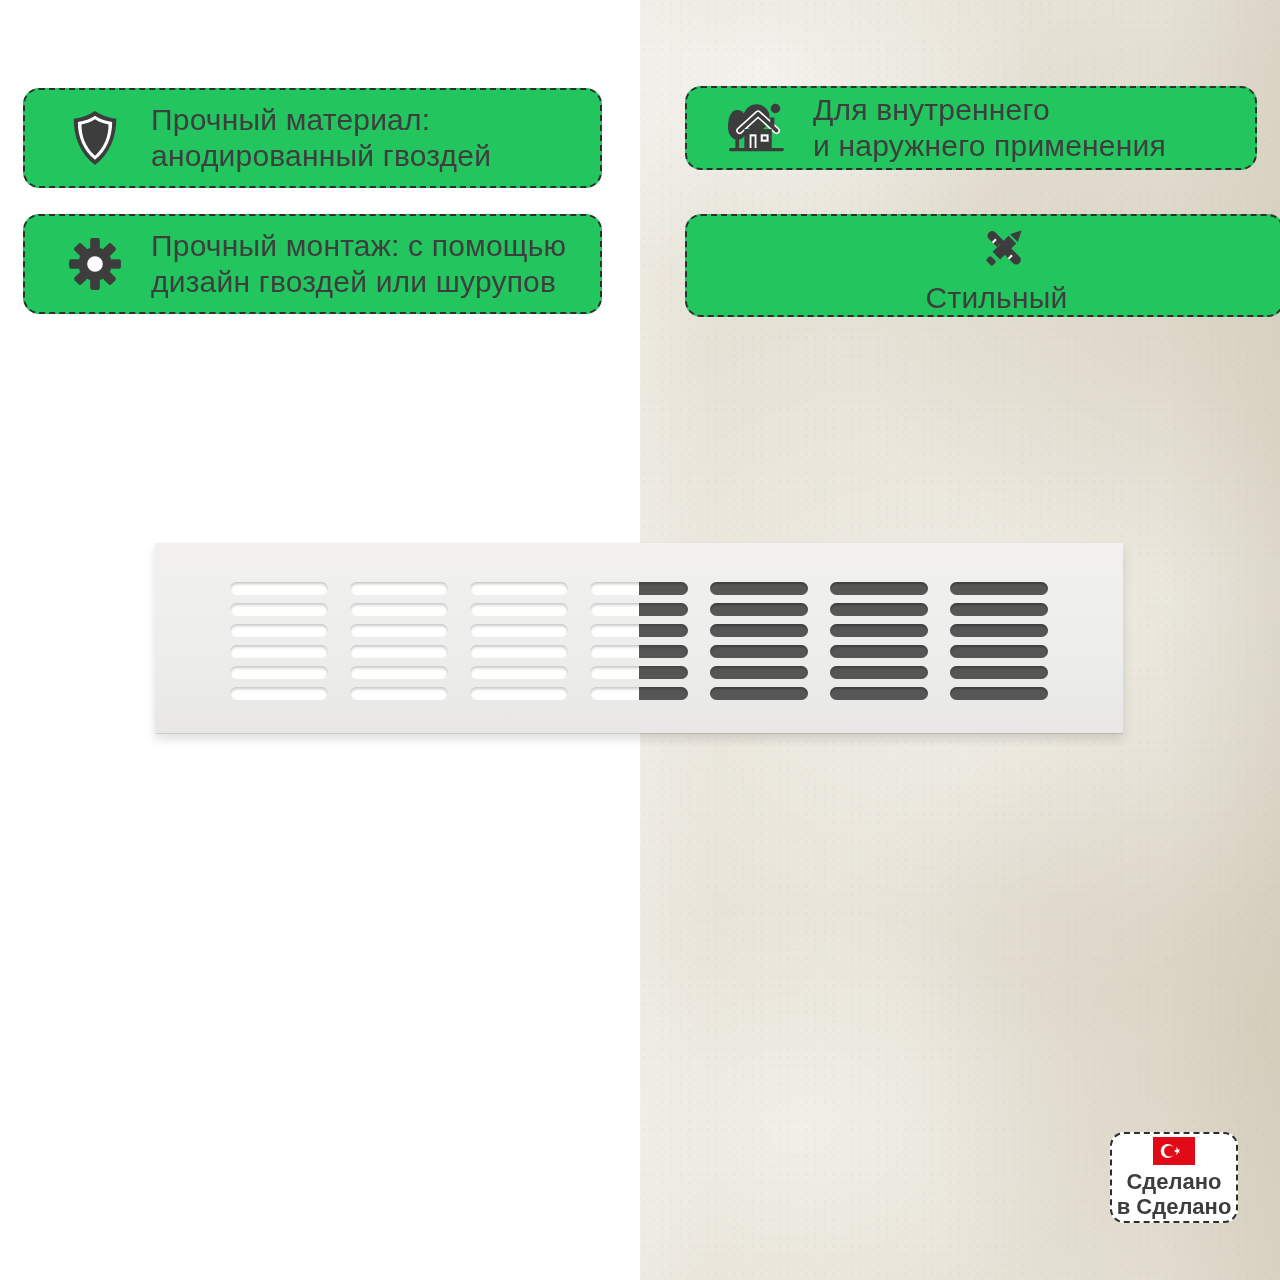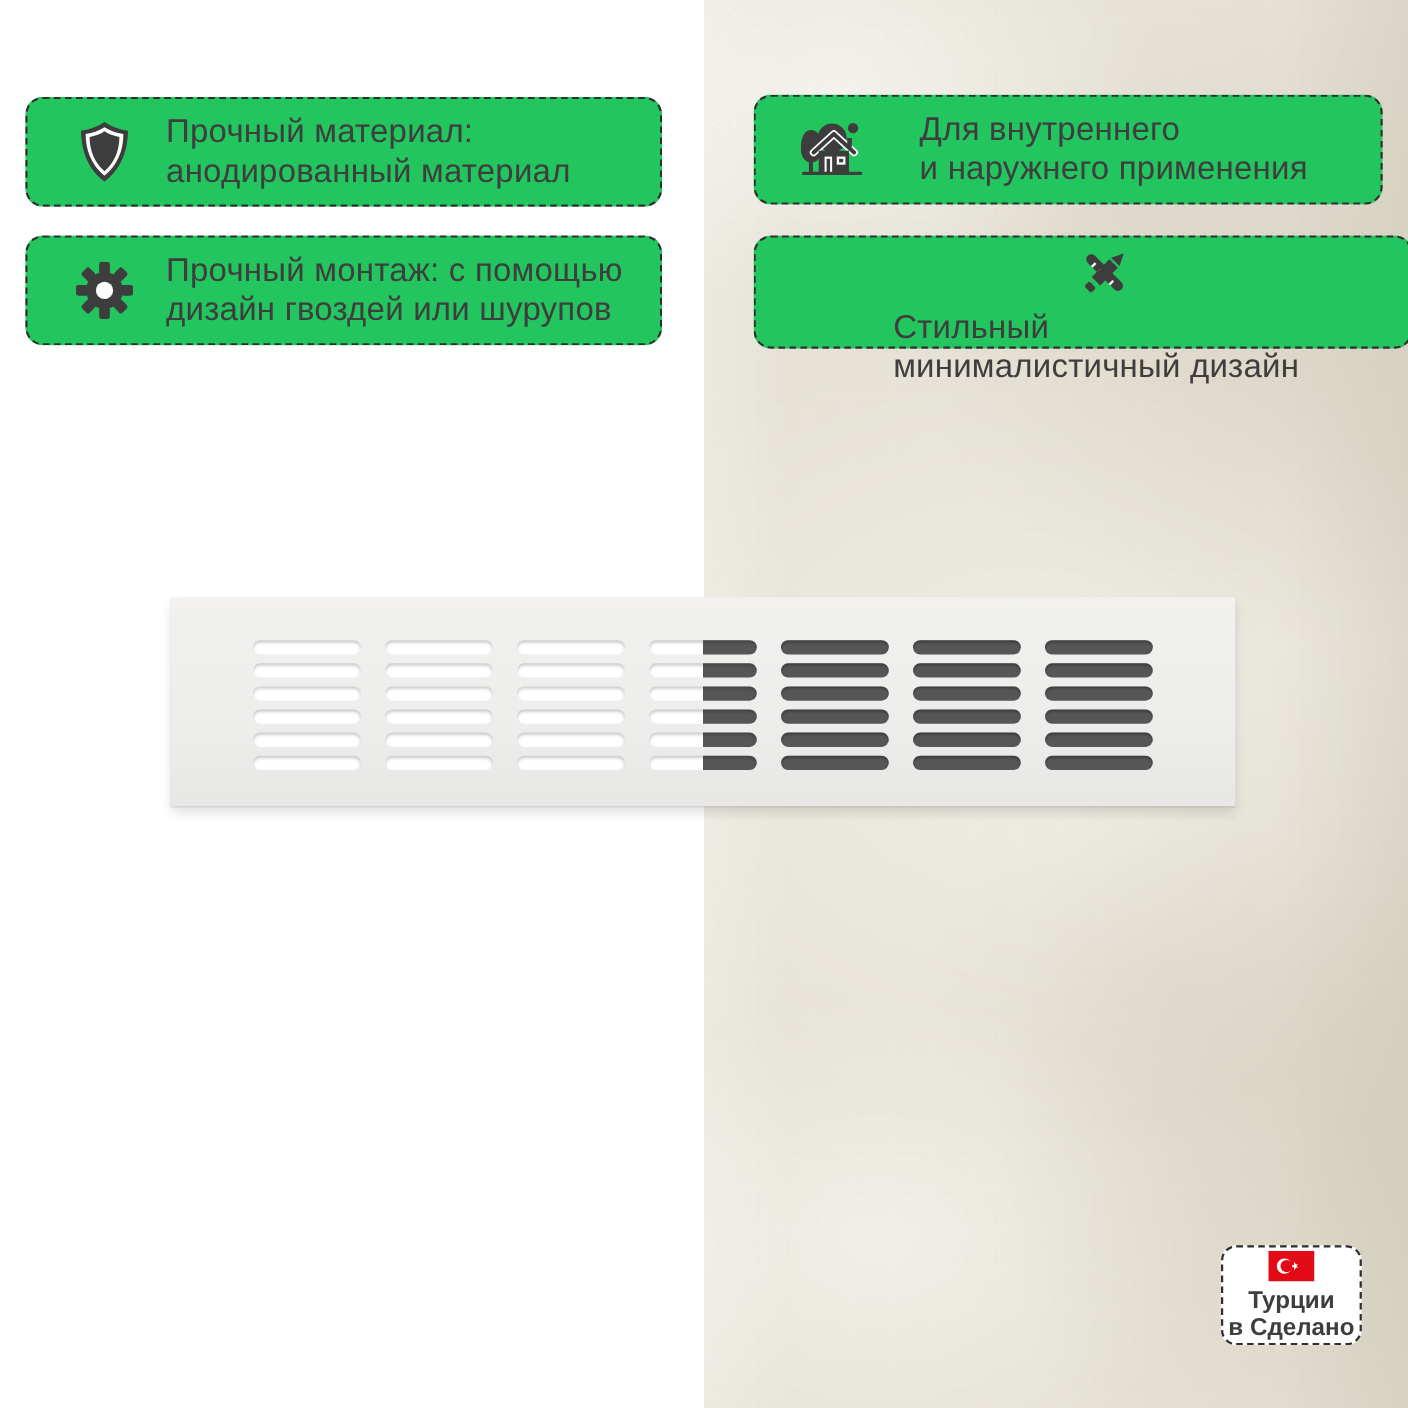--- a/index.html
+++ b/index.html
@@ -72,21 +72,21 @@
 <div class="feature" style="left:23px;top:88px;width:579px;height:100px;">
   <span class="icon-wrap">
     <svg class="ic" width="52" height="62" viewBox="0 0 100 110">
       <path fill="#3d3d3d" d="M50 3 C39 11 25 16 9 18 C9 52 21 85 50 107 C79 85 91 52 91 18 C75 16 61 11 50 3 Z"></path>
       <path fill="#ffffff" d="M50 12 C41 18 30 22 17 24 C17 52 27 78 50 97 C73 78 83 52 83 24 C70 22 59 18 50 12 Z"></path>
       <path fill="#3d3d3d" d="M50 19 C43 24 34 27 24 29 C24 52 32 73 50 89 C68 73 76 52 76 29 C66 27 57 24 50 19 Z"></path>
     </svg>
   </span>
   <div class="txt">
     <span>Прочный материал:</span>
-    <span>анодированный материал</span>
+    <span>анодированный гвоздей</span>
   </div>
 </div>
 
 <div class="feature" style="left:23px;top:214px;width:579px;height:100px;">
   <span class="icon-wrap">
     <svg class="ic" width="54" height="54" viewBox="0 0 100 100">
       <g fill="#3d3d3d">
         <rect x="41" y="2" width="18" height="20" rx="4"></rect>
         <rect x="41" y="78" width="18" height="20" rx="4"></rect>
         <rect x="2" y="41" width="20" height="18" rx="4"></rect>
@@ -99,21 +99,21 @@
       </g>
       <circle cx="50" cy="50" r="14.5" fill="#ffffff"></circle>
     </svg>
   </span>
   <div class="txt">
     <span>Прочный монтаж: с помощью</span>
     <span>дизайн гвоздей или шурупов</span>
   </div>
 </div>
 
-<div class="feature" style="left:685px;top:86px;width:572px;height:100px;gap:23px;">
+<div class="feature" style="left:685px;top:86px;width:572px;height:84px;">
   <span class="icon-wrap">
     <svg class="ic" width="58" height="54" viewBox="0 0 110 100">
       <g fill="#3d3d3d">
         <circle cx="90" cy="13" r="9"></circle>
         <path d="M18 16 C30 16 36 30 36 48 C36 62 29 72 18 72 C7 72 0 62 0 48 C0 30 6 16 18 16 Z"></path>
         <rect x="14" y="66" width="7" height="26"></rect>
         <circle cx="54" cy="30" r="25"></circle>
       </g>
       <path d="M22 55 L57 23 L92 55" fill="none" stroke="#ffffff" stroke-width="13" stroke-linecap="round" stroke-linejoin="round"></path>
       <path d="M22 55 L57 23 L92 55" fill="none" stroke="#3d3d3d" stroke-width="7" stroke-linecap="round" stroke-linejoin="round"></path>
@@ -146,21 +146,20 @@
       </g>
       <g transform="rotate(45 50 50)" fill="#3d3d3d">
         <polygon points="50,4 60,24 40,24"></polygon>
         <rect x="40" y="28" width="20" height="42"></rect>
         <rect x="42" y="78" width="16" height="12" rx="3"></rect>
       </g>
     </svg>
   </span>
   <div class="txt">
     <span>Стильный</span>
-    <span>минималистичный дизайн</span>
   </div>
 </div>
 
 <div class="grille">
   <div style="position:absolute;inset:0;">
       <div class="slot light" style="left: 75px; top: 39px;"></div>
       <div class="slot light" style="left: 75px; top: 60px;"></div>
       <div class="slot light" style="left: 75px; top: 81px;"></div>
       <div class="slot light" style="left: 75px; top: 102px;"></div>
       <div class="slot light" style="left: 75px; top: 123px;"></div>
@@ -206,16 +205,16 @@
 
 <div class="badge">
   <svg class="flag" viewBox="0 0 60 40">
     <rect width="60" height="40" fill="#e30a17"></rect>
     <circle cx="21" cy="20" r="10" fill="#ffffff"></circle>
     <circle cx="23.8" cy="20" r="8" fill="#e30a17"></circle>
     <polygon fill="#ffffff" points="36.6,20 31.1,18.2 31.1,21.8"></polygon>
     <polygon fill="#ffffff" points="33.5,14 33.5,26 38.5,17.4 31.2,20 38.5,22.6" transform="rotate(0 34 20)"></polygon>
   </svg>
   <div class="cap">
-    <span style="display:block">Турции</span>
+    <span style="display:block">Сделано</span>
     <span style="display:block">в Сделано</span>
   </div>
 </div>
 
 </body></html>

